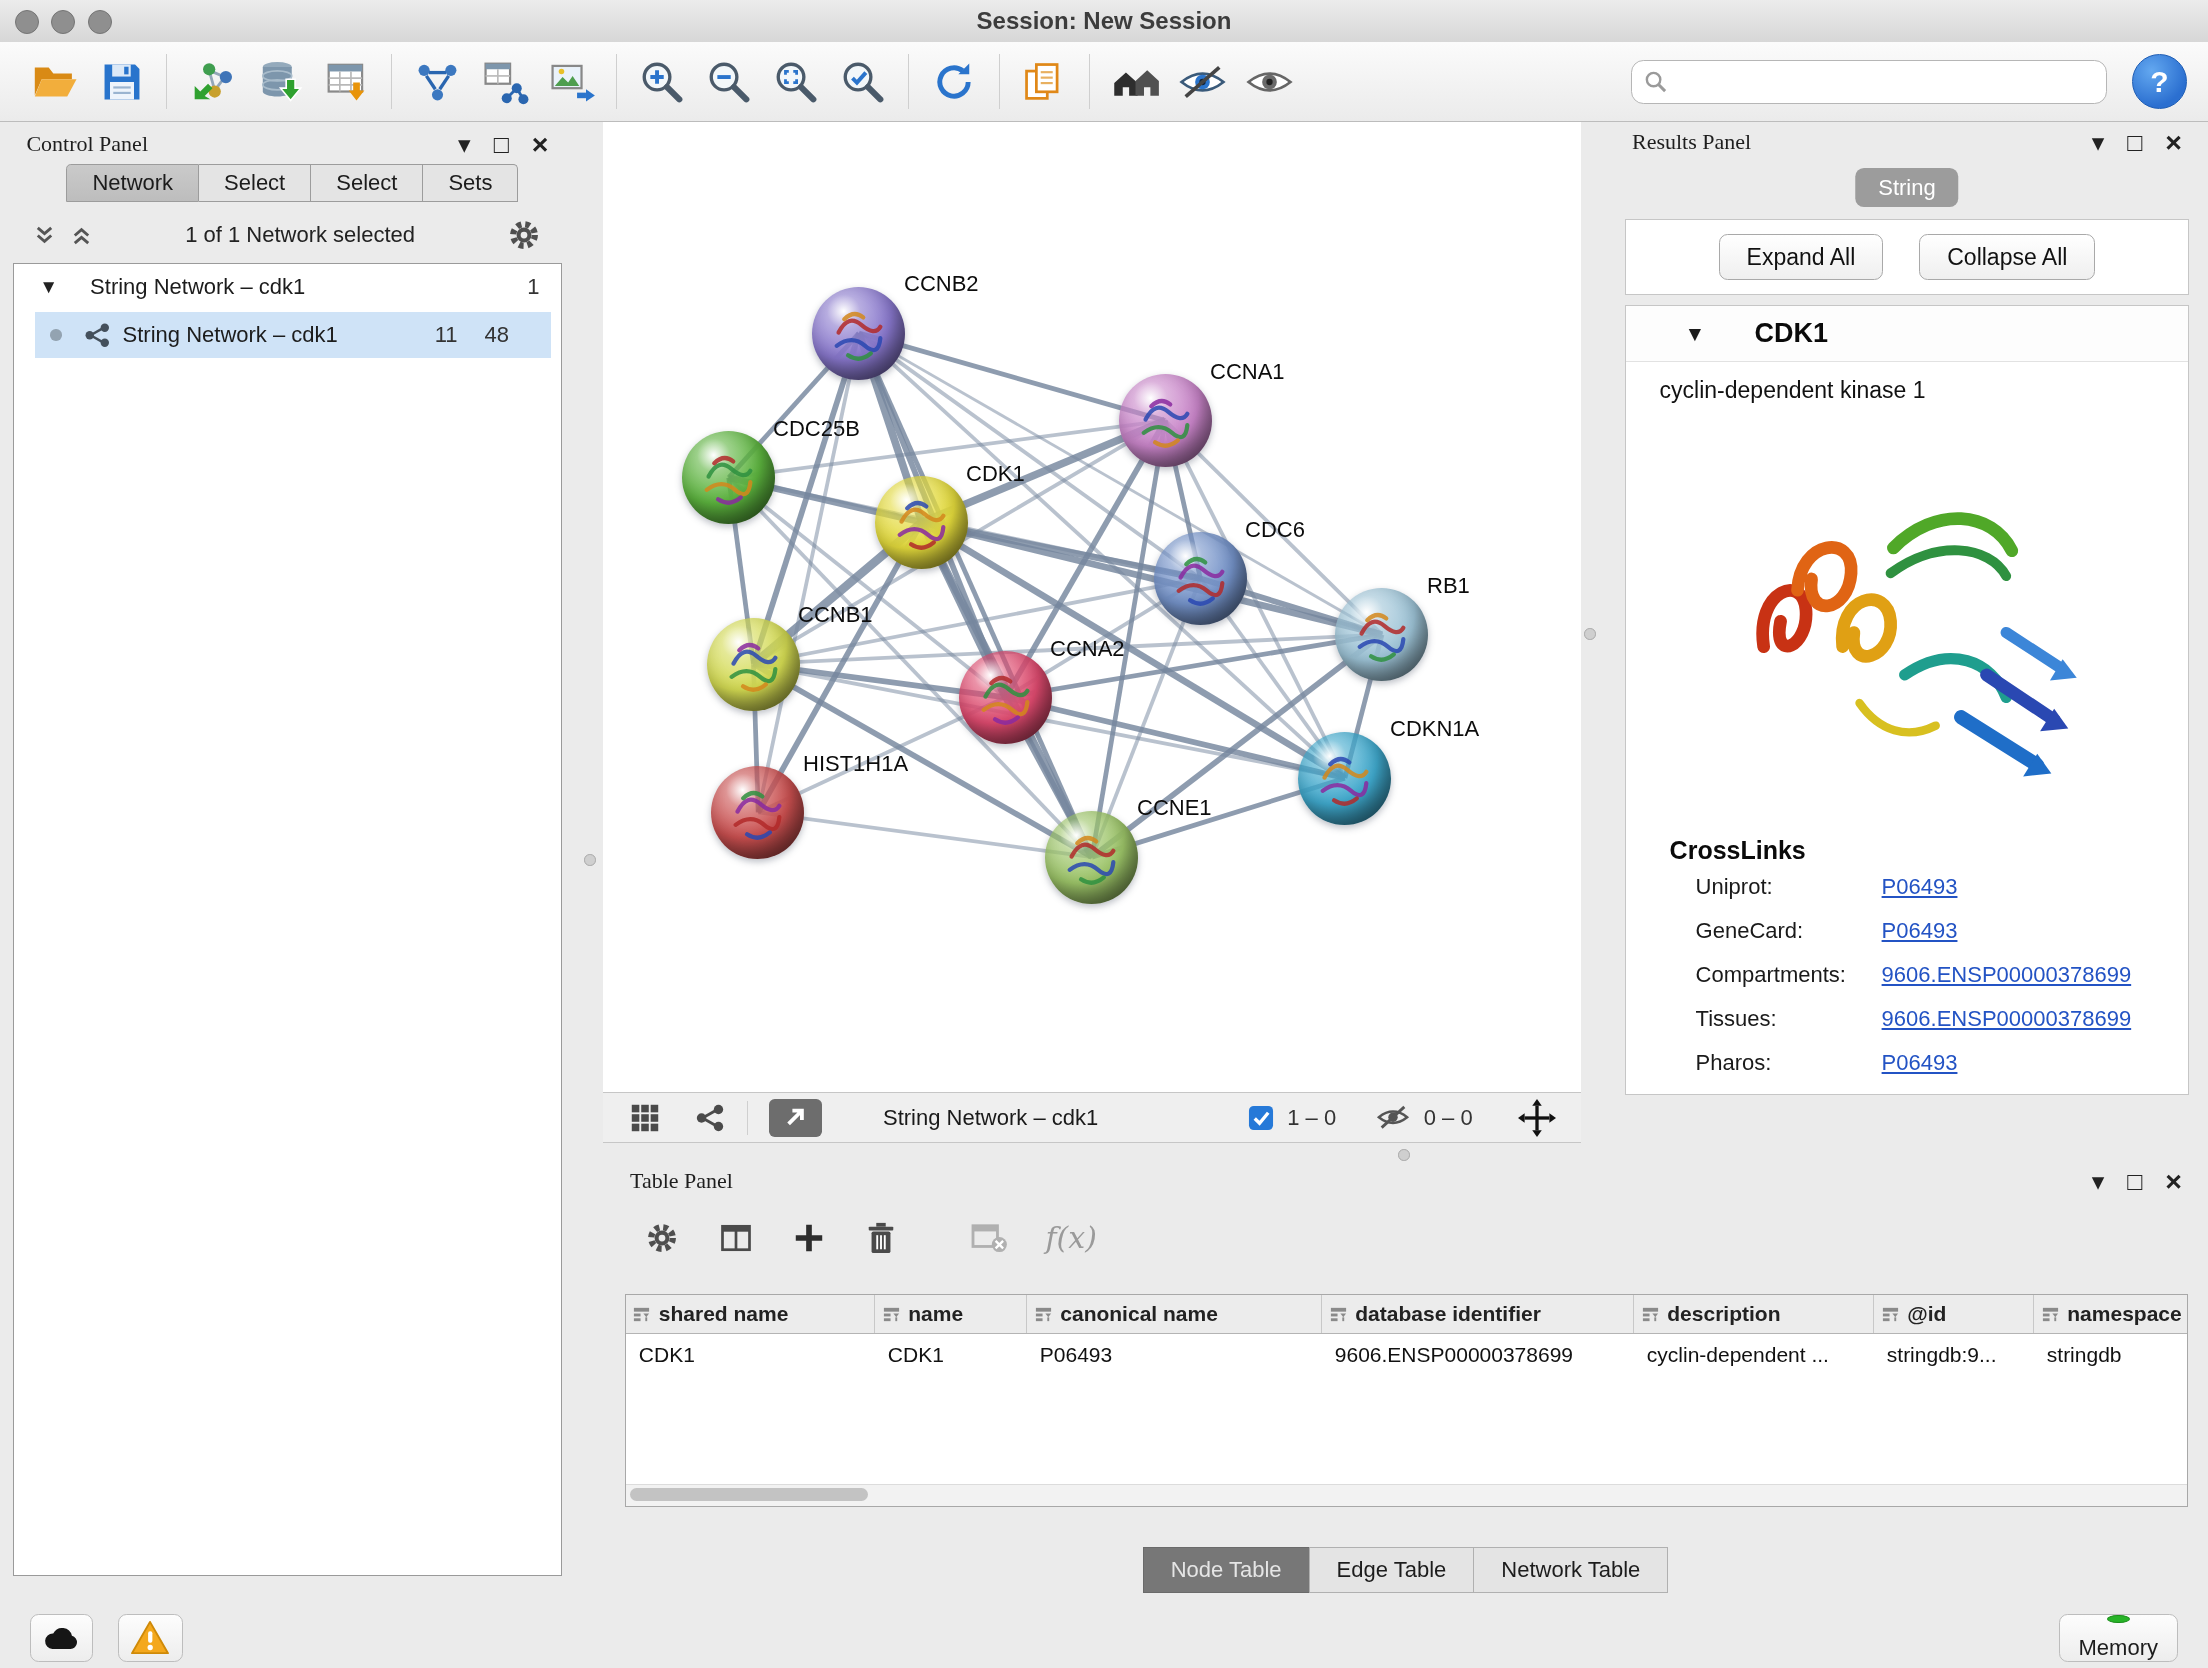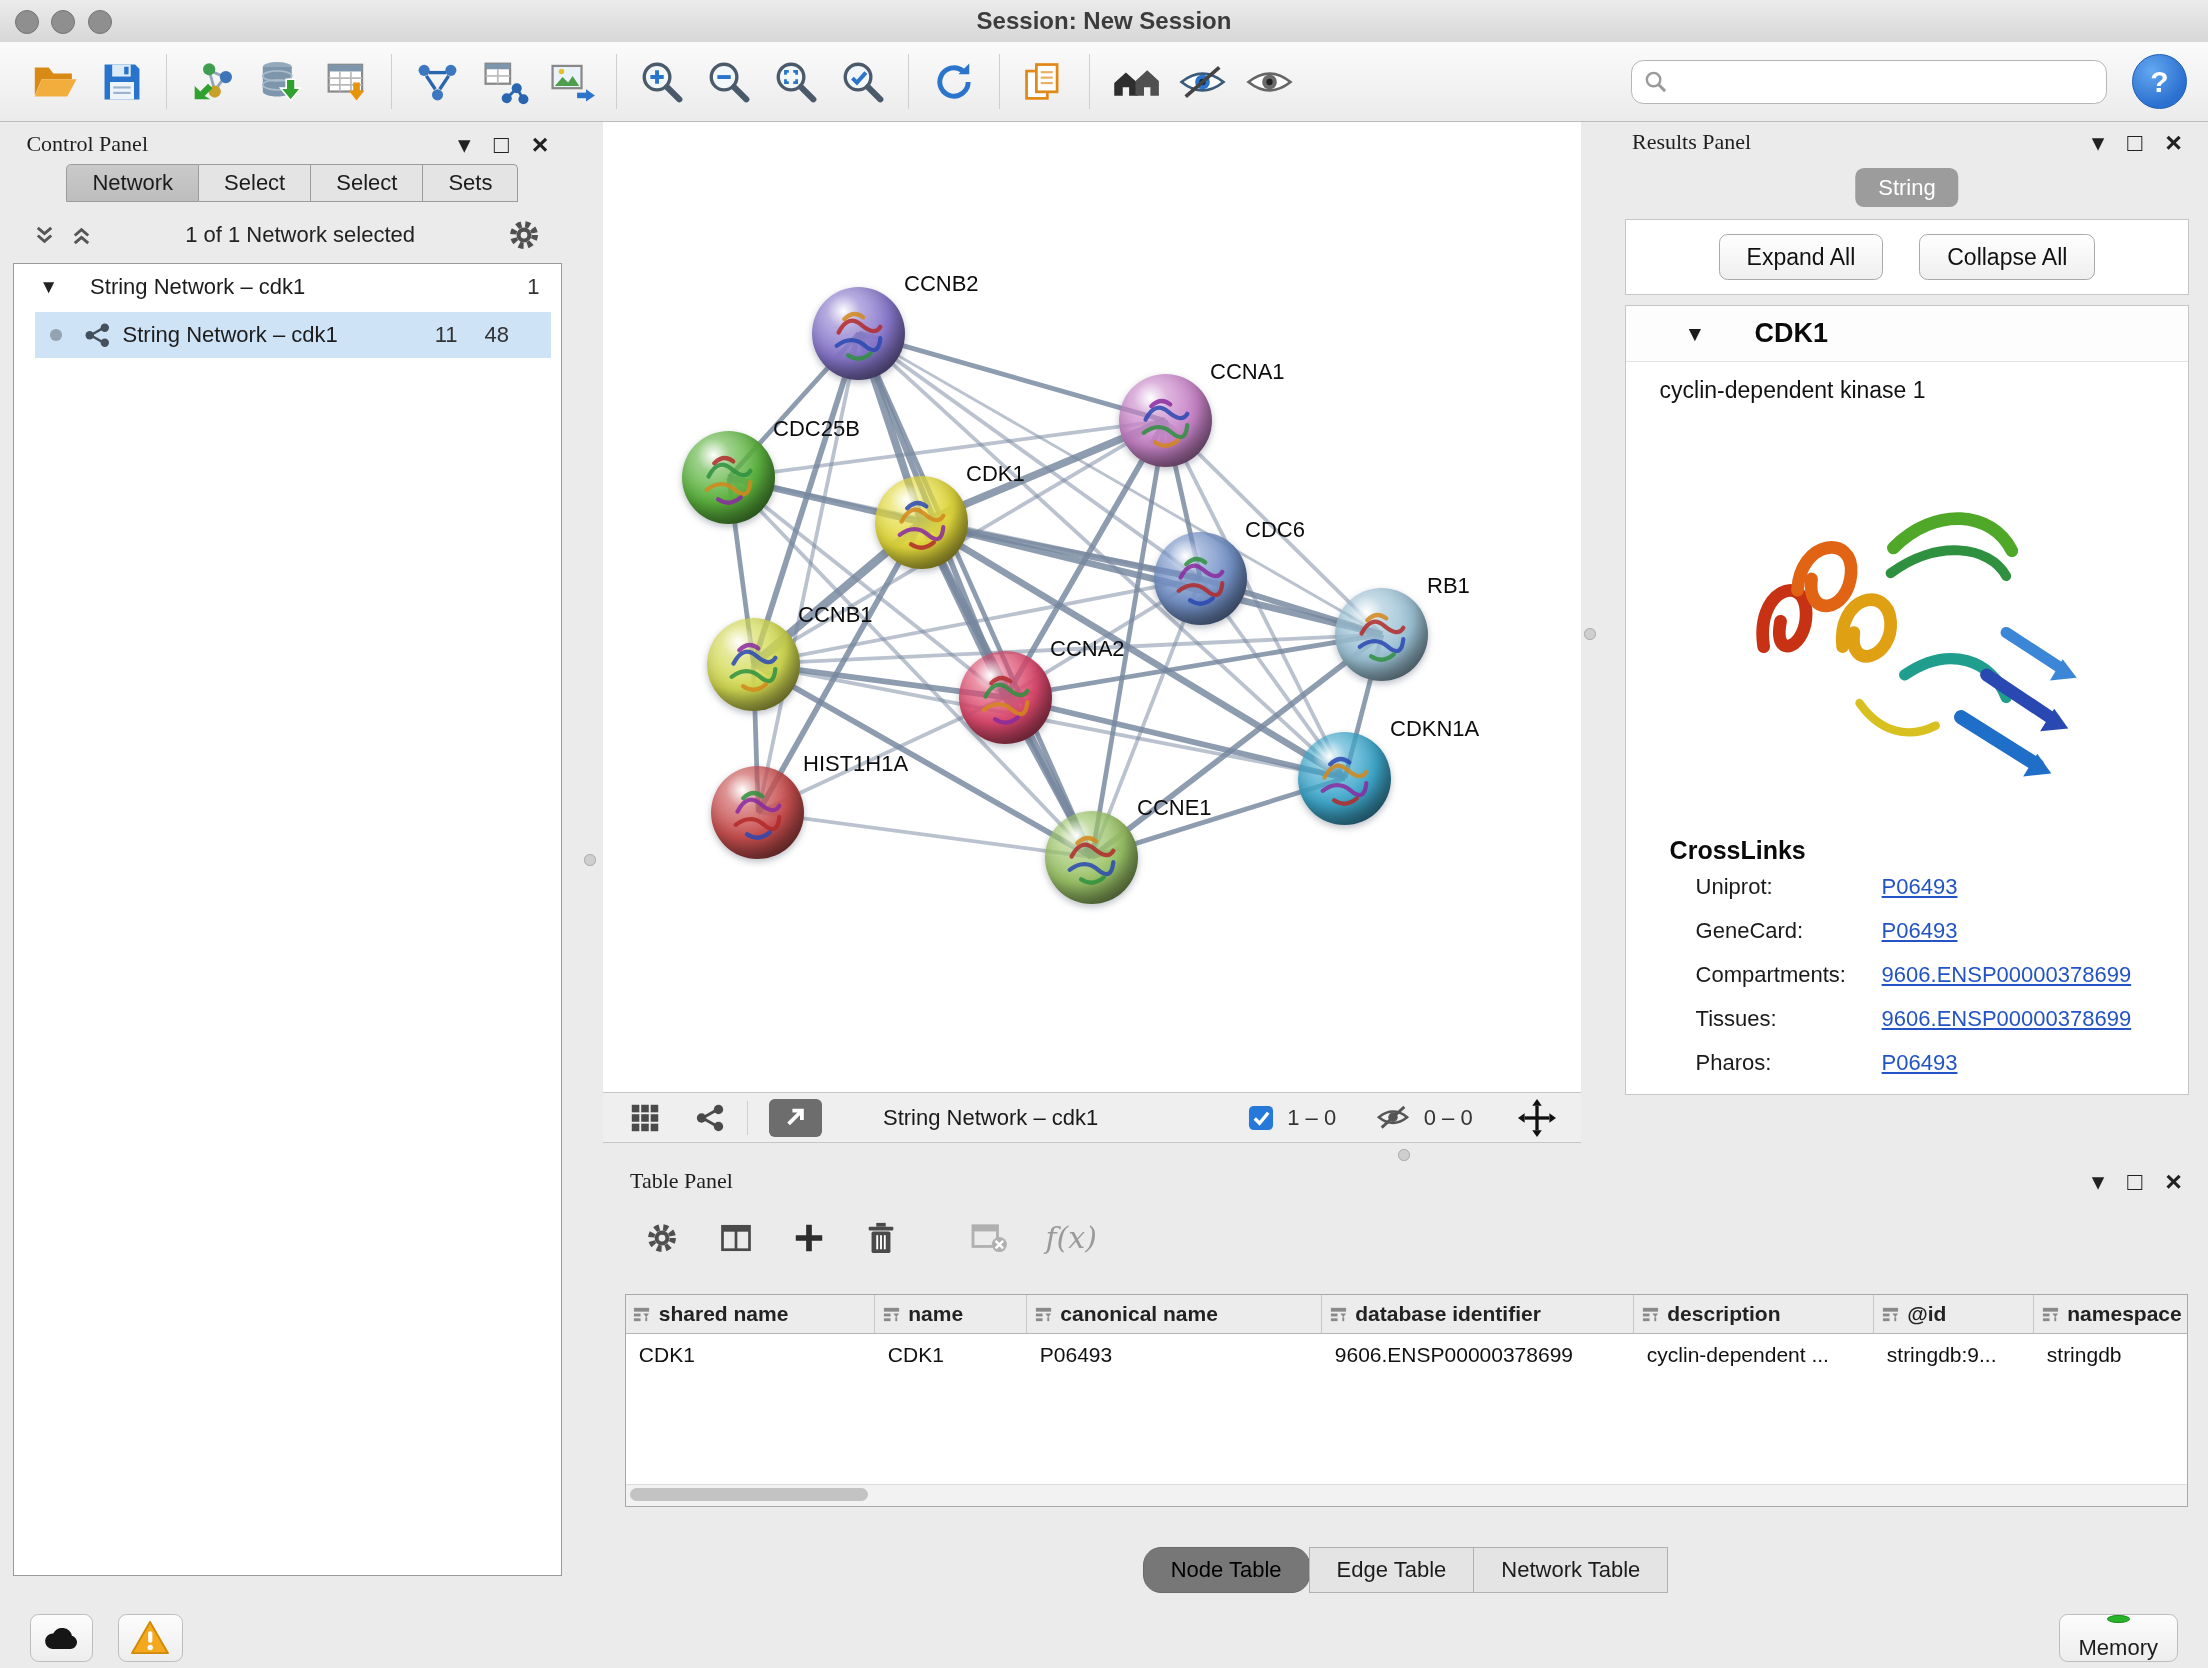--- a/index.html
+++ b/index.html
@@ -89,21 +89,21 @@
   table.nodetable{border-collapse:collapse;table-layout:fixed;width:1607px;}
   table.nodetable th{height:36px;background:#ececec;border-right:1px solid #c8c8c8;border-bottom:1px solid #b4b4b4;
     font-size:21px;font-weight:bold;color:#222;text-align:center;overflow:hidden;white-space:nowrap;}
   table.nodetable th .hwrap{display:flex;align-items:center;justify-content:flex-start;gap:7.6px;padding:0 5.7px;}
   table.nodetable td{height:40px;font-size:21px;color:#111;padding-left:13.3px;overflow:hidden;white-space:nowrap;}
   .tp-hscroll{position:absolute;left:0;right:0;bottom:0;height:21px;background:#f2f2f2;border-top:1px solid #dcdcdc;}
   .tp-hthumb{position:absolute;left:4.8px;top:2.9px;width:238px;height:13.3px;border-radius:6.7px;background:#c3c3c3;}
   .tp-tabs{position:absolute;left:0;right:0;bottom:4.8px;display:flex;justify-content:center;}
   .tp-tab{height:44px;display:flex;align-items:center;padding:0 27px;font-size:22px;
     border:1px solid #b0b0b0;background:#e4e4e4;color:#1c1c1c;margin-left:-1px;}
-  .tp-tab.sel{background:#777777;color:#000000;border-color:#6a6a6a;border-radius:18px;}
+  .tp-tab.sel{background:#777777;color:#e5e5e5;border-color:#6a6a6a;}
   
   .statusbar{position:absolute;left:0;top:1607px;width:2208px;height:61px;display:flex;align-items:center;
     padding:0 30px;box-sizing:border-box;}
   .sb-btn{height:46px;border:1px solid #bdbdbd;border-radius:8.6px;background:linear-gradient(#fdfdfd,#ededed);
     display:flex;align-items:center;justify-content:center;padding:0 11.4px;}
   .memory{margin-left:auto;display:flex;align-items:center;gap:11.4px;font-size:22px;padding:0 19px;flex-direction:column;}
   .memdot{width:21px;height:21px;border-radius:50%;background:#28b428;border:1px solid #1d8f1d;}
 </style>
 </head>
 <body>

